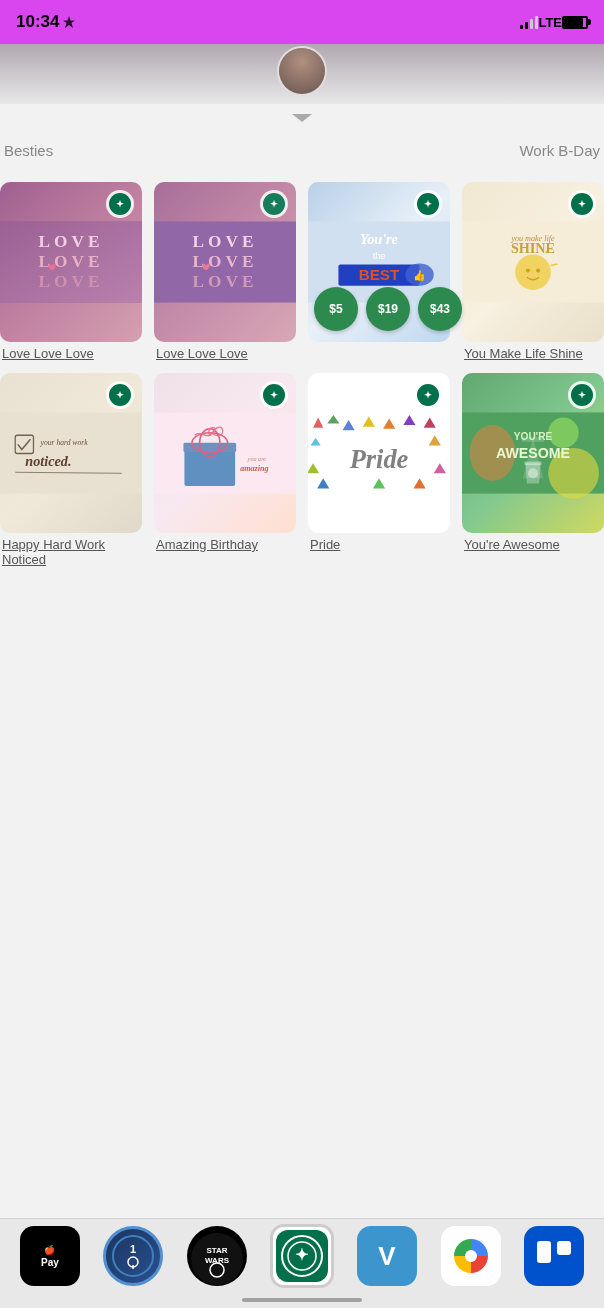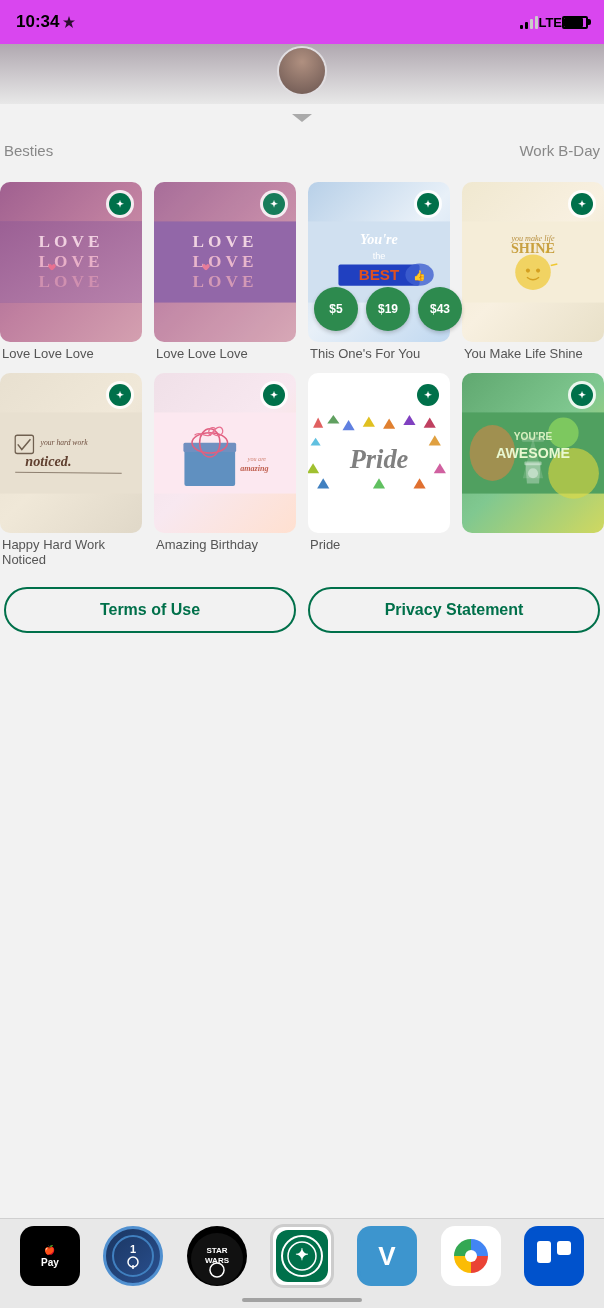--- a/index.html
+++ b/index.html
@@ -148,20 +148,21 @@
     }
 
     .card-item {
       position: relative;
     }
     .card-name {
       font-size: 13px;
       color: #555;
       margin-top: 4px;
       padding-left: 2px;
+      text-decoration: underline;
     }
 
     .card-image {
       width: 100%;
       height: 160px;
       border-radius: 10px;
       position: relative;
       overflow: hidden;
       display: flex;
       align-items: center;
@@ -433,21 +434,20 @@
         <div class="sbux-logo">
           <div class="sbux-circle">✦</div>
         </div>
       </div>
 
       <div class="price-badges">
         <div class="price-badge">$5</div>
         <div class="price-badge">$19</div>
         <div class="price-badge">$43</div>
       </div>
-      <div class="card-name">This One's For You</div>
     </div>
 
     <div class="card-item">
       <div class="card-image card-shine">
         <svg class="card-svg" viewBox="0 0 280 160">
           <rect width="280" height="160" fill="#f5edd8"></rect>
 
           <circle cx="140" cy="100" r="35" fill="#f0c830" opacity="0.7"></circle>
 
           <line x1="140" y1="55" x2="140" y2="45" stroke="#f0c830" stroke-width="3"></line>
@@ -556,28 +556,25 @@
 
           <path d="M125 100 L128 140 L152 140 L155 100 Z" fill="rgba(255,255,255,0.3)"></path>
           <rect x="123" y="97" width="34" height="7" rx="2" fill="rgba(255,255,255,0.4)"></rect>
 
           <circle cx="140" cy="120" r="10" fill="rgba(255,255,255,0.4)"></circle>
         </svg>
         <div class="sbux-logo">
           <div class="sbux-circle">✦</div>
         </div>
       </div>
-    </div>
-
-  </div>
-
-  <div class="buttons-row">
-    <button class="outline-btn">Terms of Use</button>
-    <button class="outline-btn">Privacy Statement</button>
-  </div>
+      <div class="card-name">You're Awesome</div>
+    </div>
+
+  </div>
+
 
 </div>
 
 <div class="dock">
 
   <div class="dock-app dock-app-apple-pay">
     <svg width="50" height="50" viewBox="0 0 50 50">
       <rect width="50" height="50" rx="10" fill="black"></rect>
       <text x="25" y="22" text-anchor="middle" font-size="9" fill="white" font-family="Arial">🍎</text>
       <text x="25" y="35" text-anchor="middle" font-size="10" font-weight="bold" fill="white" font-family="Arial">Pay</text>

